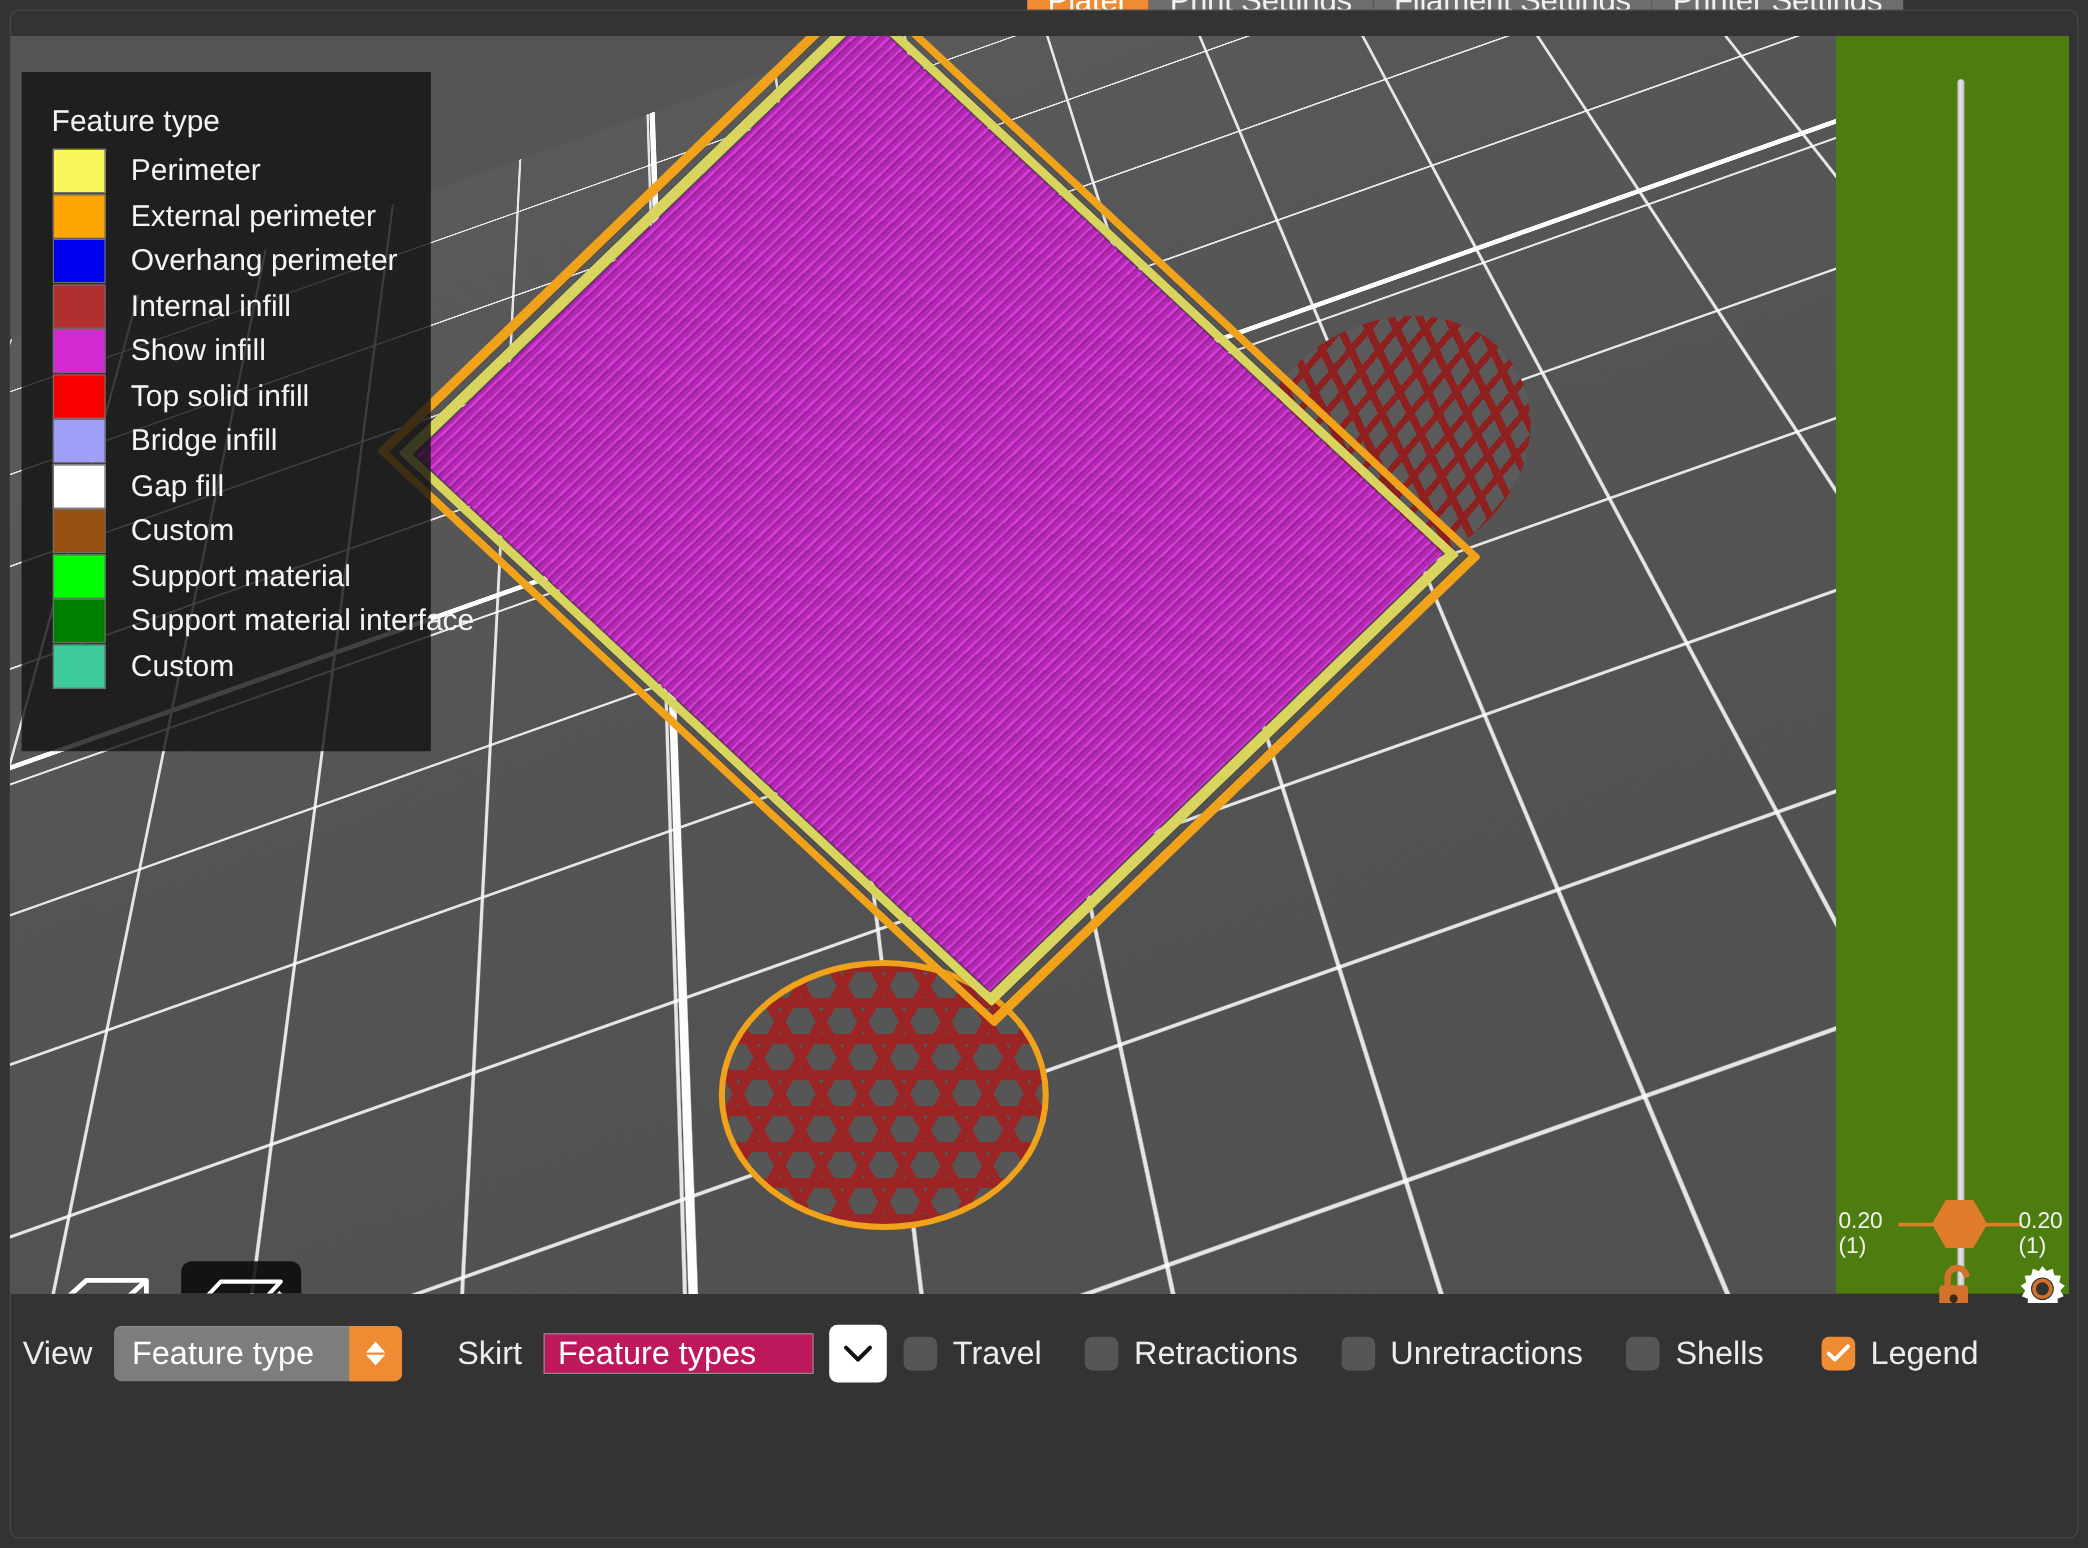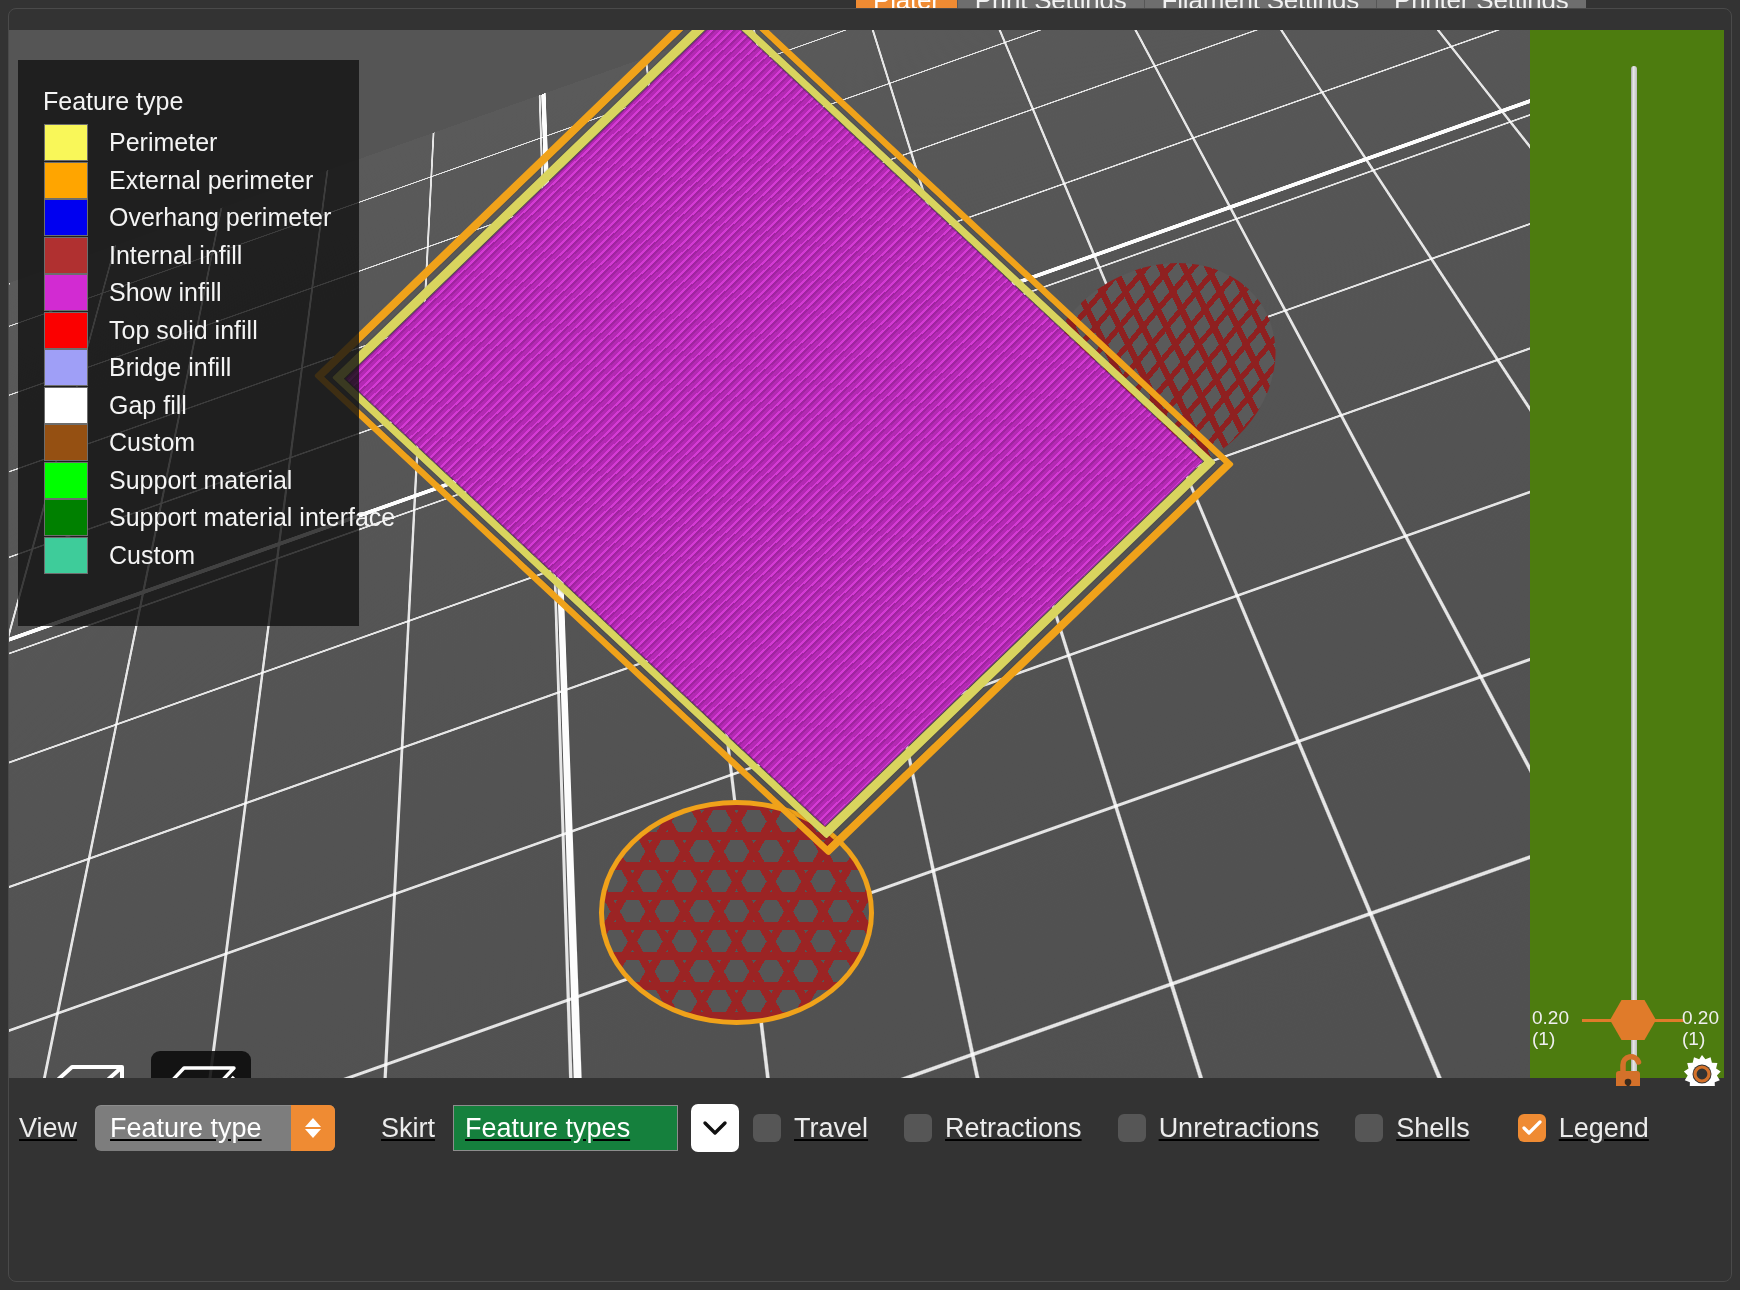--- a/index.html
+++ b/index.html
@@ -150,40 +150,40 @@
   .tickR{left:122px;width:32px;}
   .slabel{position:absolute;font-size:19px;color:#efefef;line-height:21px;white-space:nowrap;}
   .slabelL{left:2px;top:14px;text-align:left;}
   .slabelR{left:152px;top:14px;text-align:left;}
   .lockBtn{position:absolute;left:82px;top:1022px;cursor:pointer;}
   .cogBtn{position:absolute;left:152px;top:1024px;cursor:pointer;}
 
   
   .bottombar{
     position:absolute;left:9px;top:1086px;width:1715px;height:84px;
-    display:flex;align-items:center;background:#333333;text-decoration:underline;
+    display:flex;align-items:center;background:#333333;
   }
   .lbl{font-size:27px;color:#ececec;margin-right:18px;white-space:nowrap;}
   .combo{
     position:relative;width:240px;height:46px;border-radius:6px;
     background:#7d7d7d;display:flex;align-items:center;cursor:pointer;
     box-shadow:inset 0 1px 0 rgba(255,255,255,.12);
   }
   .combo span{font-size:27px;color:#ffffff;padding-left:15px;}
   .stepper{
     position:absolute;right:0;top:0;width:44px;height:46px;
     border-radius:0 6px 6px 0;background:#ef8b33;
     display:flex;flex-direction:column;align-items:center;justify-content:center;gap:2px;
   }
   .chev{width:0;height:0;border-left:8px solid transparent;border-right:8px solid transparent;}
   .chevUp{border-bottom:9px solid #fff;}
   .chevDn{border-top:9px solid #fff;}
 
   .textbox{
-    width:225px;height:46px;background:#15803d;border:1px solid #8d8d8d;
+    width:225px;height:34px;background:#be185d;border:1px solid #8d8d8d;
     display:flex;align-items:center;box-sizing:border-box;cursor:text;
   }
   .textbox span{font-size:27px;color:#ffffff;padding-left:11px;}
   .dropbtn{
     width:48px;height:48px;background:#ffffff;border-radius:7px;margin-left:13px;
     display:flex;align-items:center;justify-content:center;cursor:pointer;
   }
 
   .cbgroup{display:flex;align-items:center;margin-left:14px;cursor:pointer;}
   .cbox{

